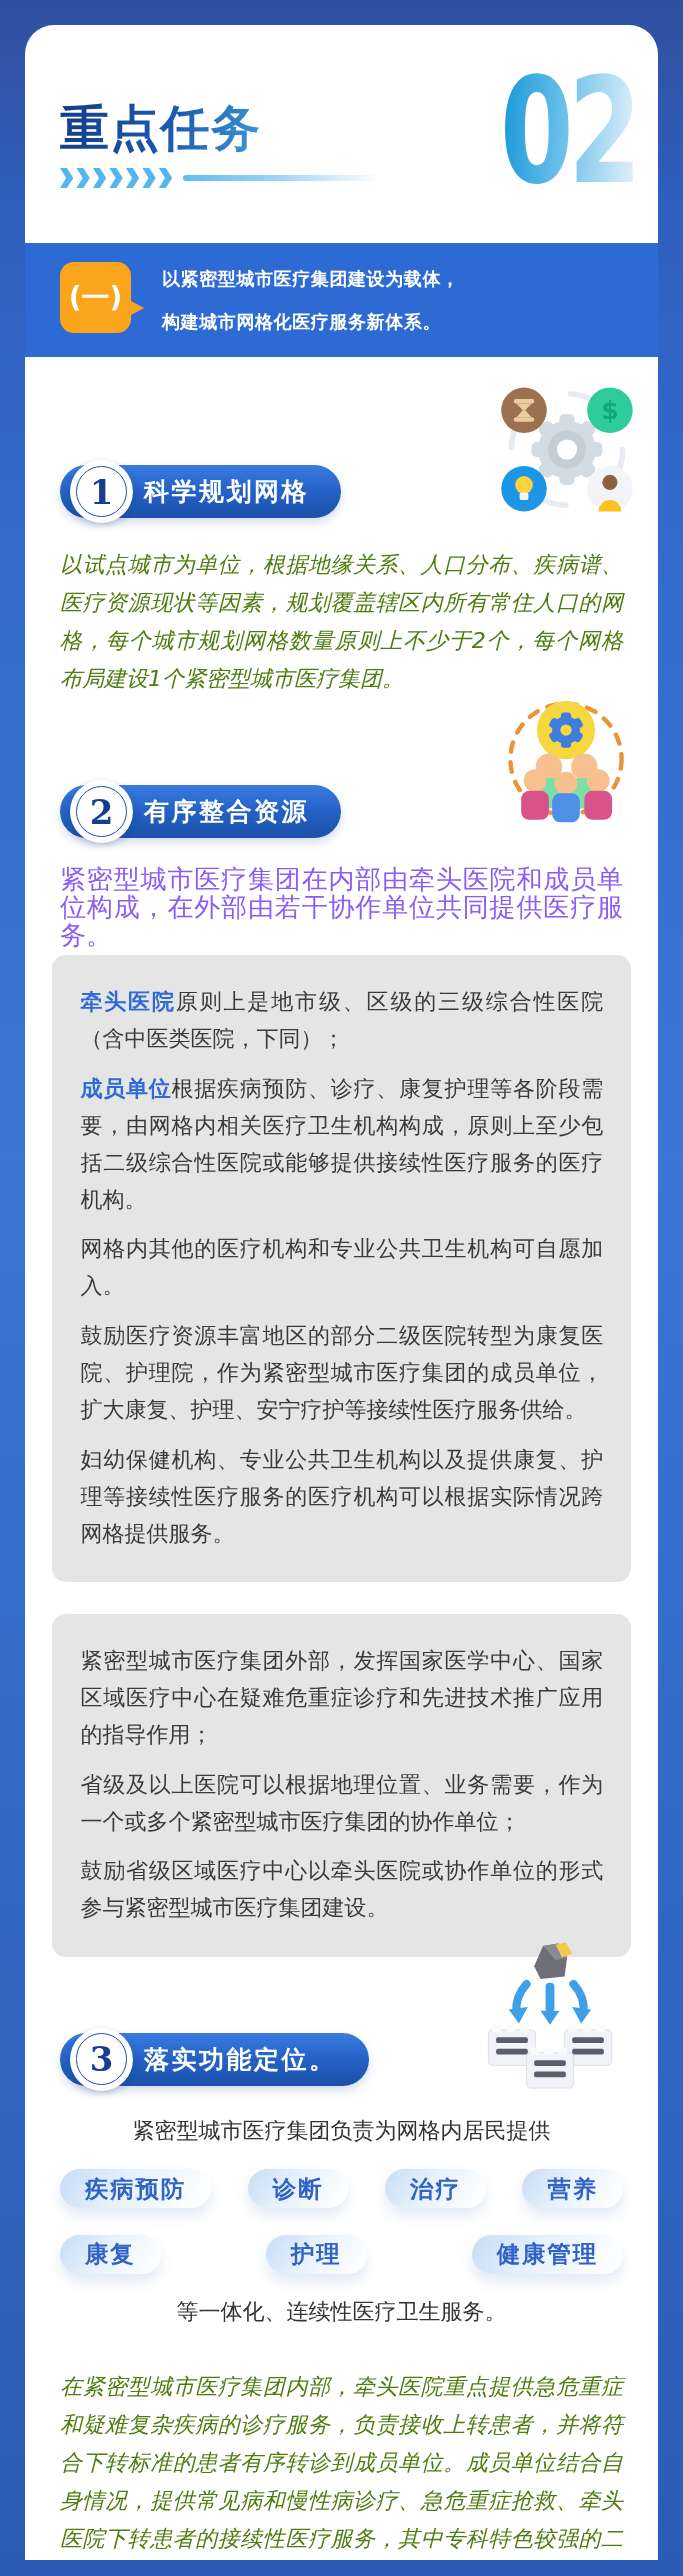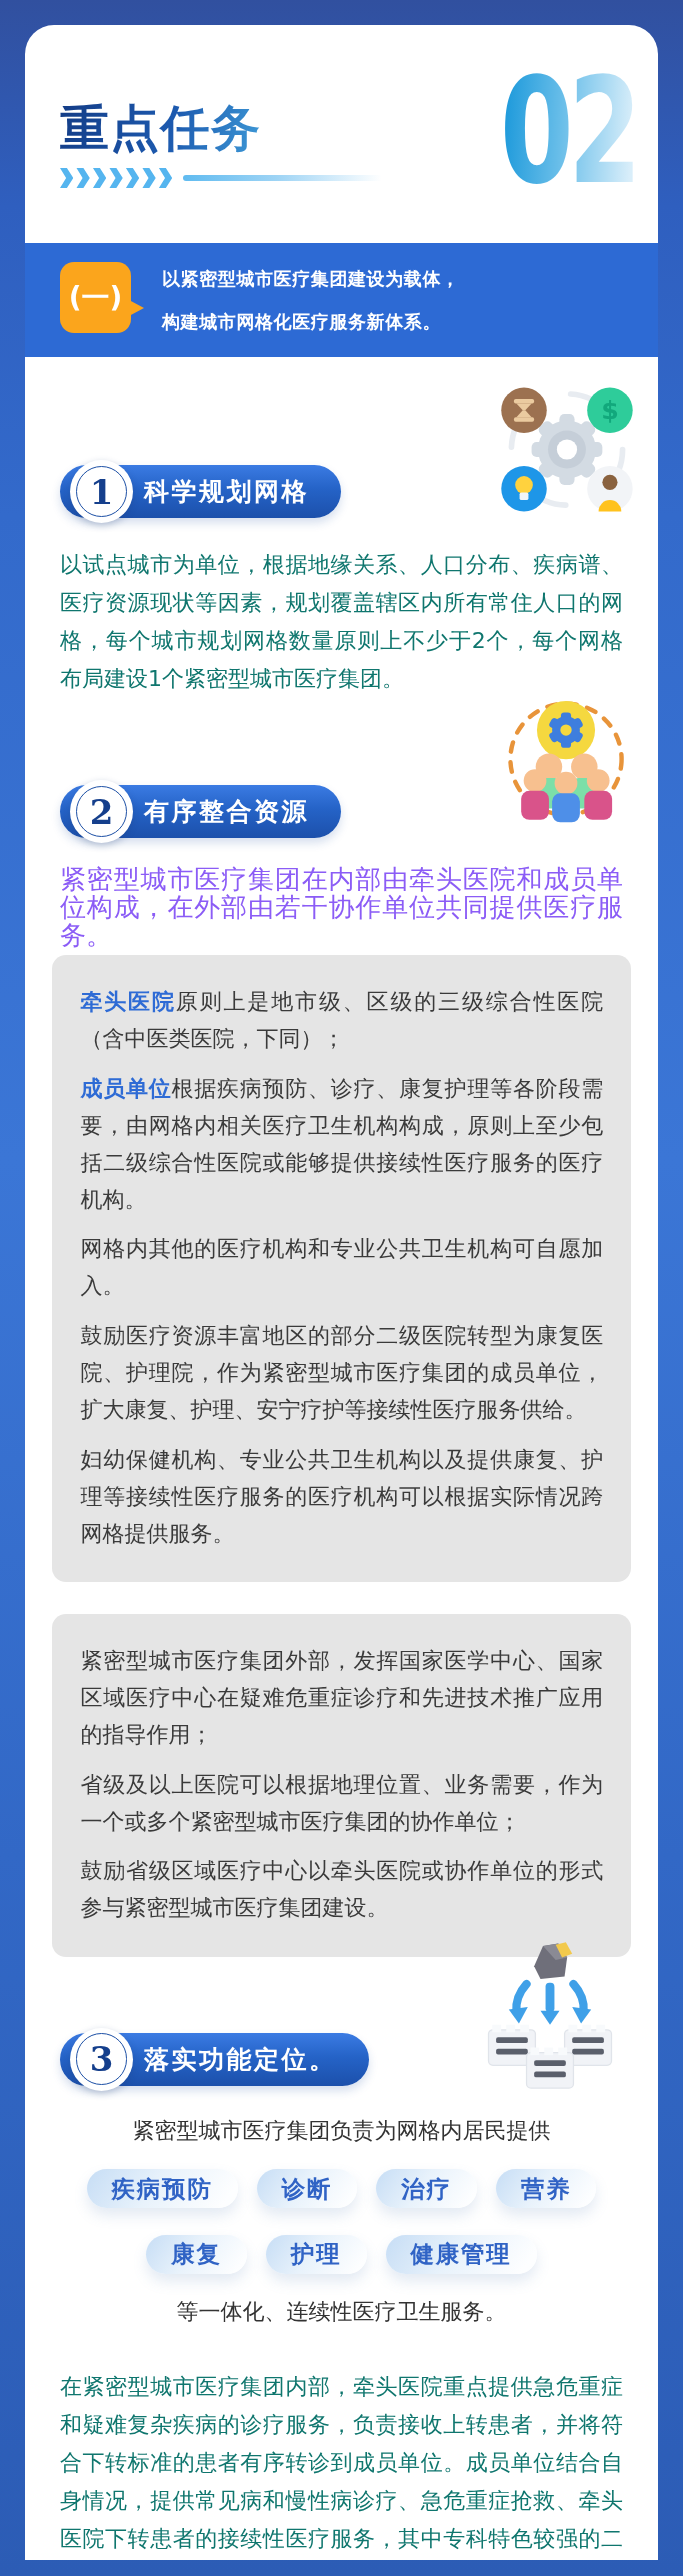--- a/index.html
+++ b/index.html
@@ -49,39 +49,39 @@
     padding:0 32px 0 84px;box-shadow:0 5px 10px rgba(30,80,160,.18);
   }
   .pill-num{
     position:absolute;left:10px;top:-5px;width:63px;height:63px;border-radius:50%;background:#fff;
     box-shadow:0 2.5px 7.6px rgba(30,60,120,.28);display:flex;align-items:center;justify-content:center;
     font-family:"DejaVu Serif","Liberation Serif",serif;font-size:34px;font-weight:700;color:#153F8C;
   }
   .pill-num::before{content:"";position:absolute;inset:5.7px;border:1.9px solid #1C4FA5;border-radius:50%;}
   .pill-title{font-size:25px;font-weight:700;color:#fff;letter-spacing:2.5px;white-space:nowrap;}
 
-  .para{margin:28px 0 0 0;font-size:22px;line-height:38px;color:#0f766e;text-align:justify;}
+  .para{margin:28px 0 0 0;font-size:22px;line-height:38px;color:#4d7c0f;text-align:justify;font-style:italic;}
 
   .sec1 .pill{margin-top:108px;}
   .icon1{position:absolute;top:28.5px;right:19px;}
 
   .sec2{margin-top:5px;}
   .sec2 .pill{margin-top:82px;}
   .icon2{position:absolute;top:-6.3px;right:32px;}
   .lead{margin:26.6px 0 0 0;font-size:26px;line-height:28px;color:#8b5cf6;text-align:justify;}
 
   .infobox{margin:6.3px -8.2px 0 -7.6px;background:#e5e5e5;border-radius:14px;padding:28px 28px 17.7px 28px;}
   .infobox.second{margin-top:32px;}
   .infobox p{margin:0 0 12.7px 0;font-size:22px;line-height:37px;color:#3A3A3A;text-align:justify;}
   .hl{color:#2E6BD5;font-weight:700;}
 
   .sec3 .pill{margin-top:76px;}
   .icon3{position:absolute;top:-16px;right:35px;}
   .center-line{margin:26.6px 0 0 0;font-size:22px;line-height:38px;color:#333;text-align:center;}
-  .tag-row{display:flex;justify-content:center;gap:19px;margin-top:19px;}
+  .tag-row{display:flex;justify-content:space-between;gap:19px;margin-top:19px;}
   .tag-row.second{margin-top:26.6px;}
   .tag{
     height:39px;padding:0 25px;border-radius:19.6px;display:flex;align-items:center;
     font-size:23.4px;font-weight:700;color:#3063C5;letter-spacing:1.9px;
     background:linear-gradient(125deg,#C6DDF5 0%,#E8F2FB 45%,#FDFEFF 90%);
     box-shadow:0 7.6px 14px rgba(100,140,190,.18);
   }
   .outro{margin-top:19px;}
   .p1{margin-top:37px;}
 </style>

